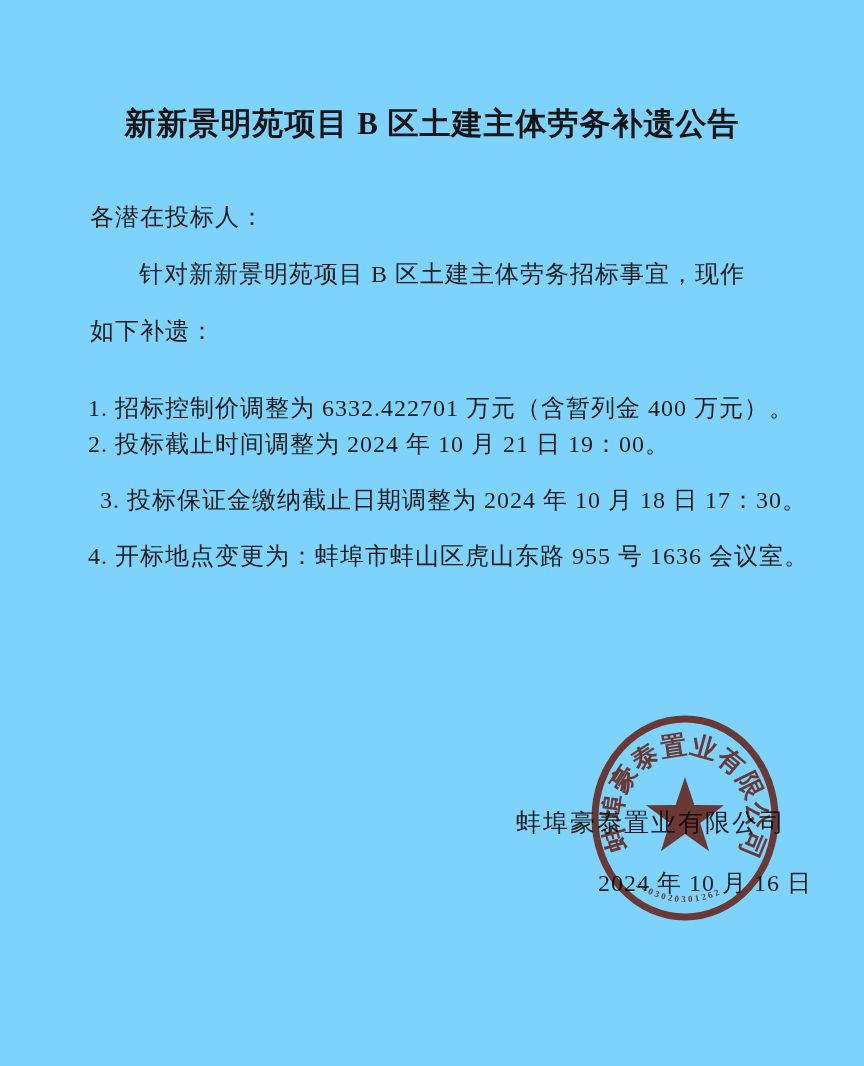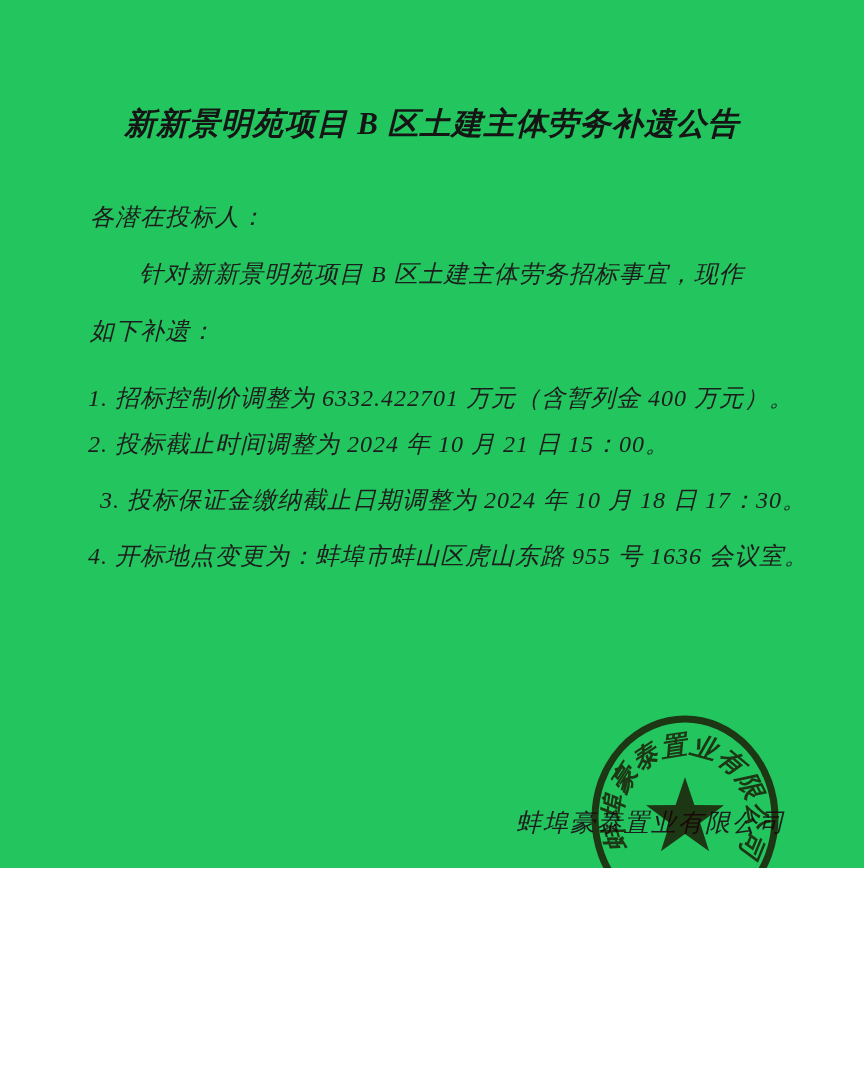--- a/index.html
+++ b/index.html
@@ -3,26 +3,25 @@
 <meta charset="utf-8">
 <style>
   html, body {
     margin: 0;
     padding: 0;
     background: #ffffff;
   }
   .page {
     position: relative;
     width: 864px;
-    height: 868px;
-    background: #22c55e;
+    height: 1066px;
+    background: #7dd3fc;
     overflow: hidden;
     font-family: "Liberation Serif", "DejaVu Serif", serif;
     color: #1d1d1d;
-    font-style: italic;
   }
   .doc-title {
     position: absolute;
     top: 103px;
     left: 0;
     width: 100%;
     text-align: center;
     font-size: 31px;
     font-weight: bold;
     letter-spacing: 1px;
@@ -32,21 +31,21 @@
     position: absolute;
     left: 90px;
     width: 692px;
     font-size: 24px;
     letter-spacing: 1px;
     white-space: nowrap;
   }
   .salutation { top: 201px; }
   .intro-1 { top: 258px; text-indent: 49px; }
   .intro-2 { top: 315px; }
-  .item-1 { top: 382px; left: 88px; }
+  .item-1 { top: 392px; left: 88px; }
   .item-2 { top: 428px; left: 88px; }
   .item-3 { top: 484px; left: 100px; }
   .item-4 { top: 540px; left: 88px; }
   .sig-company {
     position: absolute;
     top: 806px;
     left: 516px;
     font-size: 25px;
     letter-spacing: 2px;
     white-space: nowrap;
@@ -83,21 +82,21 @@
   <div class="doc-title">新新景明苑项目 B 区土建主体劳务补遗公告</div>
 
   <div class="line salutation">各潜在投标人：</div>
 
   <div class="line intro-2">如下补遗：</div>
 
   <div class="line intro-1">针对新新景明苑项目 B 区土建主体劳务招标事宜，现作</div>
 
   <div class="line item-1">1. 招标控制价调整为 6332.422701 万元（含暂列金 400 万元）。</div>
 
-  <div class="line item-2">2. 投标截止时间调整为 2024 年 10 月 21 日 15：00。</div>
+  <div class="line item-2">2. 投标截止时间调整为 2024 年 10 月 21 日 19：00。</div>
 
   <div class="line item-3">3. 投标保证金缴纳截止日期调整为 2024 年 10 月 18 日 17：30。</div>
 
   <div class="line item-4">4. 开标地点变更为：蚌埠市蚌山区虎山东路 955 号 1636 会议室。</div>
 
   <div class="sig-company">蚌埠豪泰置业有限公司</div>
 
   <div class="sig-date">2024 年 10 月 16 日</div>
 
   <svg class="seal" viewBox="0 0 198 212">

